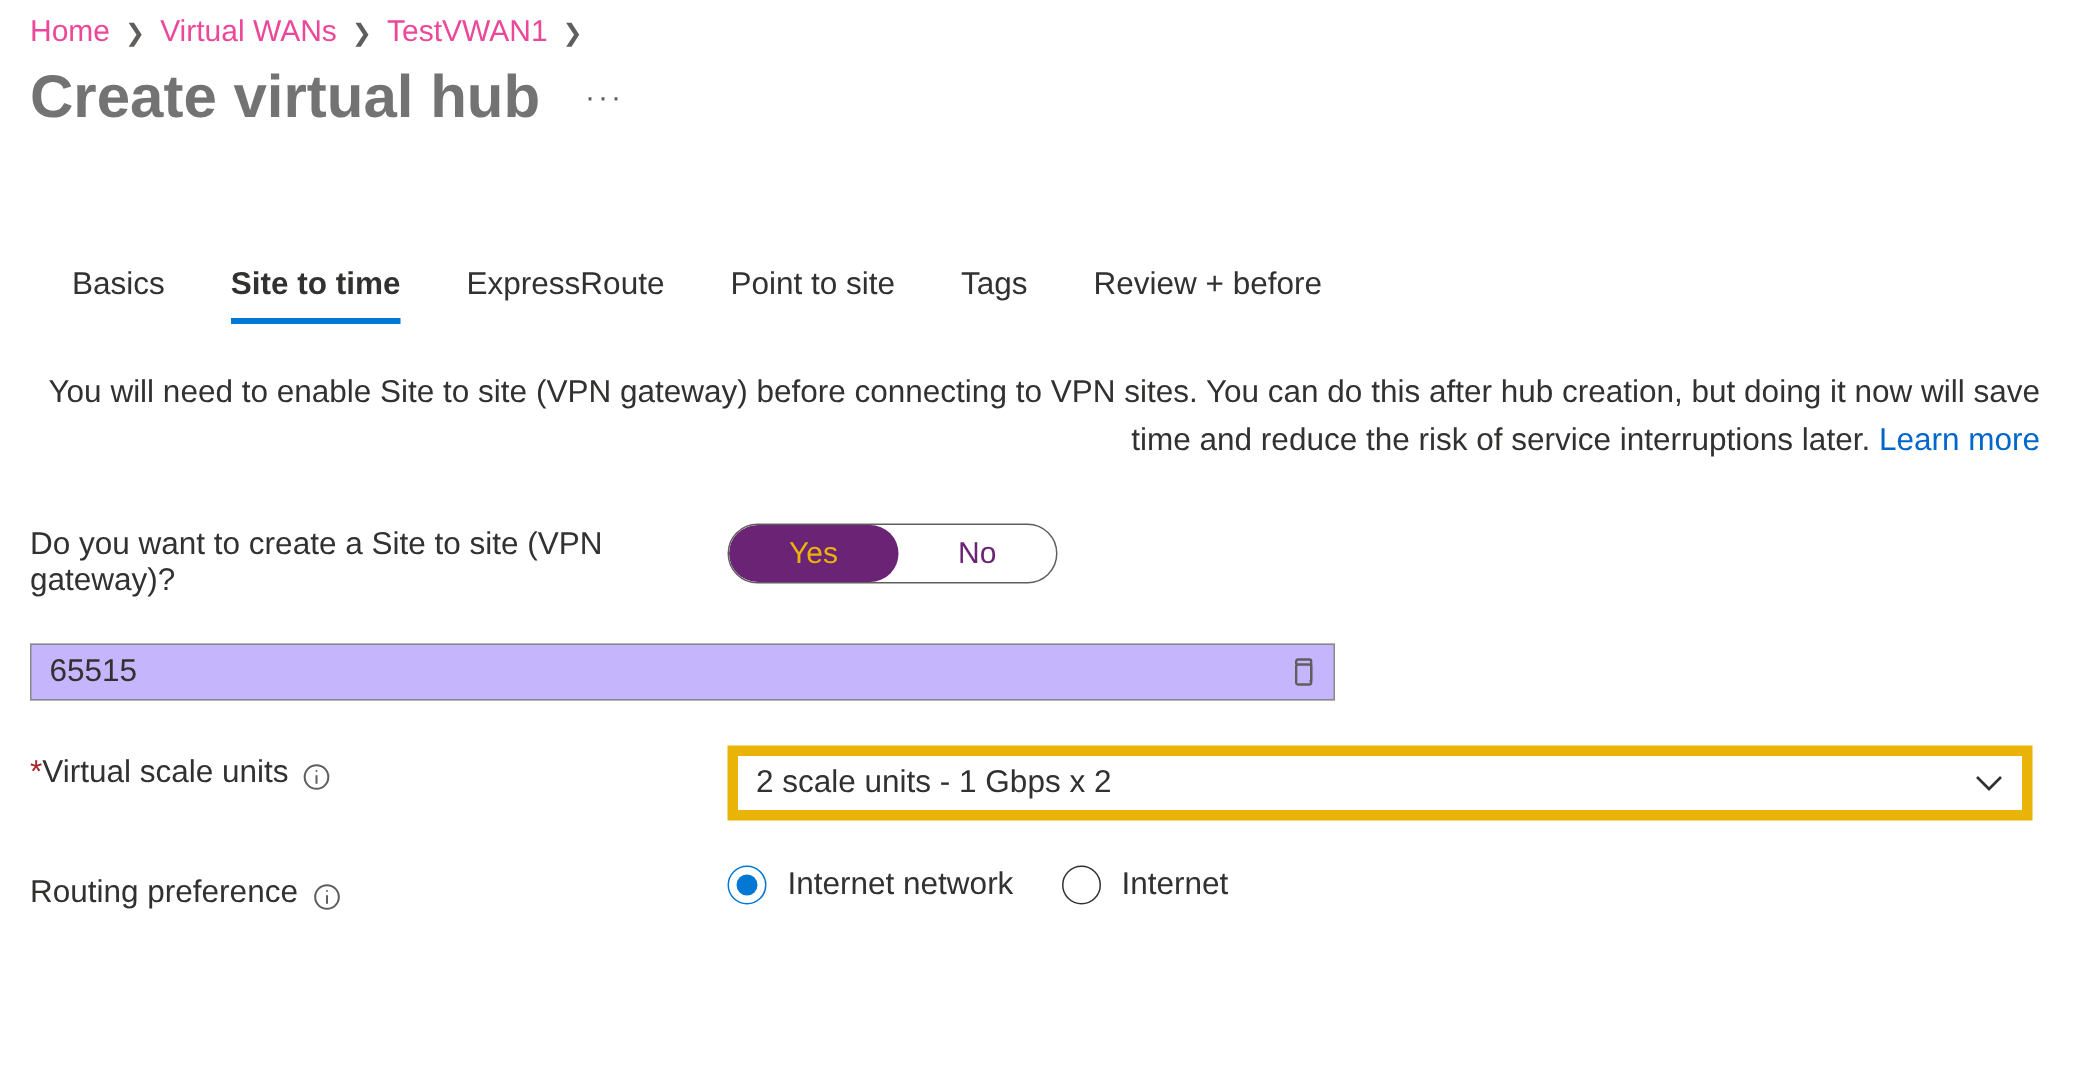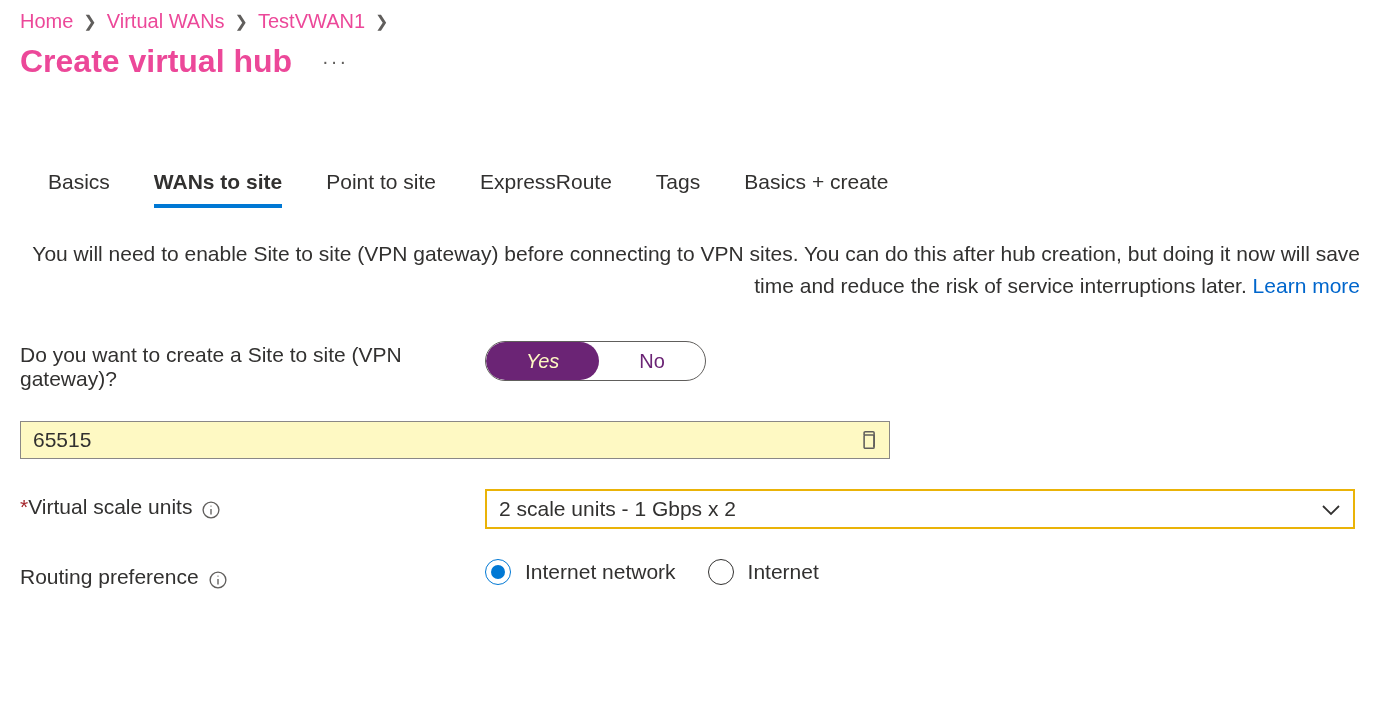--- a/index.html
+++ b/index.html
@@ -28,24 +28,24 @@
     color: #605e5c;
     font-size: 16px;
   }
   .title-row {
     display: flex;
     align-items: center;
     gap: 30px;
     margin-bottom: 90px;
   }
   h1 {
-    font-size: 32px;
+    font-size: 40px;
     font-weight: 600;
     margin: 0;
-    color: #ec4899;
+    color: #737373;
   }
   .ellipsis {
     color: #605e5c;
     font-size: 20px;
     letter-spacing: 2px;
     cursor: pointer;
   }
   .tabs {
     display: flex;
     gap: 44px;
@@ -115,48 +115,47 @@
     padding: 0 40px;
     font-size: 20px;
     display: flex;
     align-items: center;
     cursor: pointer;
     border: none;
     background: transparent;
   }
   .toggle-btn.selected {
     background: #6b2475;
-    color: #fef9c3;
+    color: #eab308;
     border-radius: 22px;
-    font-style: italic;
   }
   .toggle-btn:not(.selected) {
     color: #6b2475;
   }
   .readonly-field {
     display: flex;
     align-items: center;
     justify-content: space-between;
-    background: #fef9c3;
+    background: #c4b5fd;
     border: 1px solid #8a8886;
     padding: 6px 12px;
     font-size: 21px;
     color: #323130;
     width: 100%;
   }
   .copy-icon {
     cursor: pointer;
     display: inline-flex;
   }
   .copy-icon svg { width: 18px; height: 20px; }
   .select-field {
     display: flex;
     align-items: center;
     justify-content: space-between;
-    border: 2px solid #eab308;
+    border: 7px solid #eab308;
     padding: 6px 12px;
     font-size: 21px;
     color: #323130;
     width: 100%;
     cursor: pointer;
     background: #fff;
     gap: 12px;
   }
   .chevron-down svg { width: 20px; height: 12px; }
   .radio-group {
@@ -202,25 +201,25 @@
   <span class="sep">❯</span>
 </nav>
 
 <div class="title-row">
   <h1>Create virtual hub</h1>
   <span class="ellipsis">···</span>
 </div>
 
 <div class="tabs">
   <div class="tab">Basics</div>
-  <div class="tab active">WANs to site</div>
+  <div class="tab active">Site to time</div>
+  <div class="tab">ExpressRoute</div>
   <div class="tab">Point to site</div>
-  <div class="tab">ExpressRoute</div>
   <div class="tab">Tags</div>
-  <div class="tab">Basics + create</div>
+  <div class="tab">Review + before</div>
 </div>
 
 <p class="desc">
   <span>You will need to enable Site to site (VPN gateway) before connecting to VPN sites. You can do this after hub creation, but doing it now will save time and reduce the risk of service interruptions later.  </span>
   <a>Learn more</a>
 </p>
 
 <div class="form-row">
   <div class="form-label" style="padding-top:2px;">
     <span>Do you want to create a Site to site (VPN gateway)?</span>

